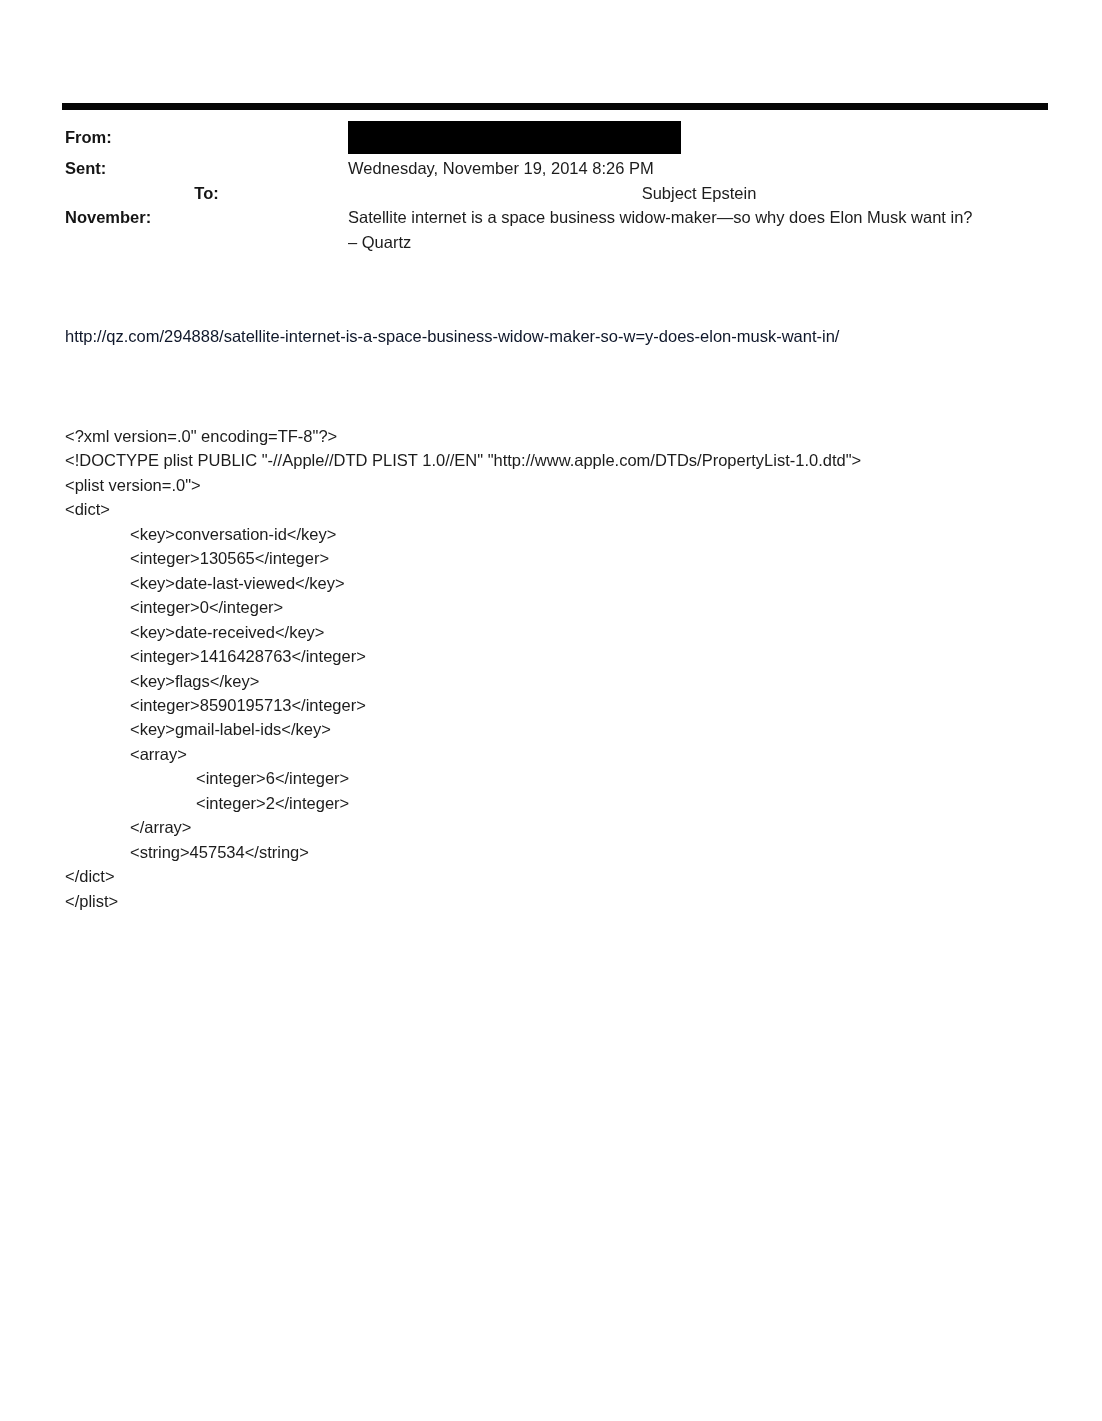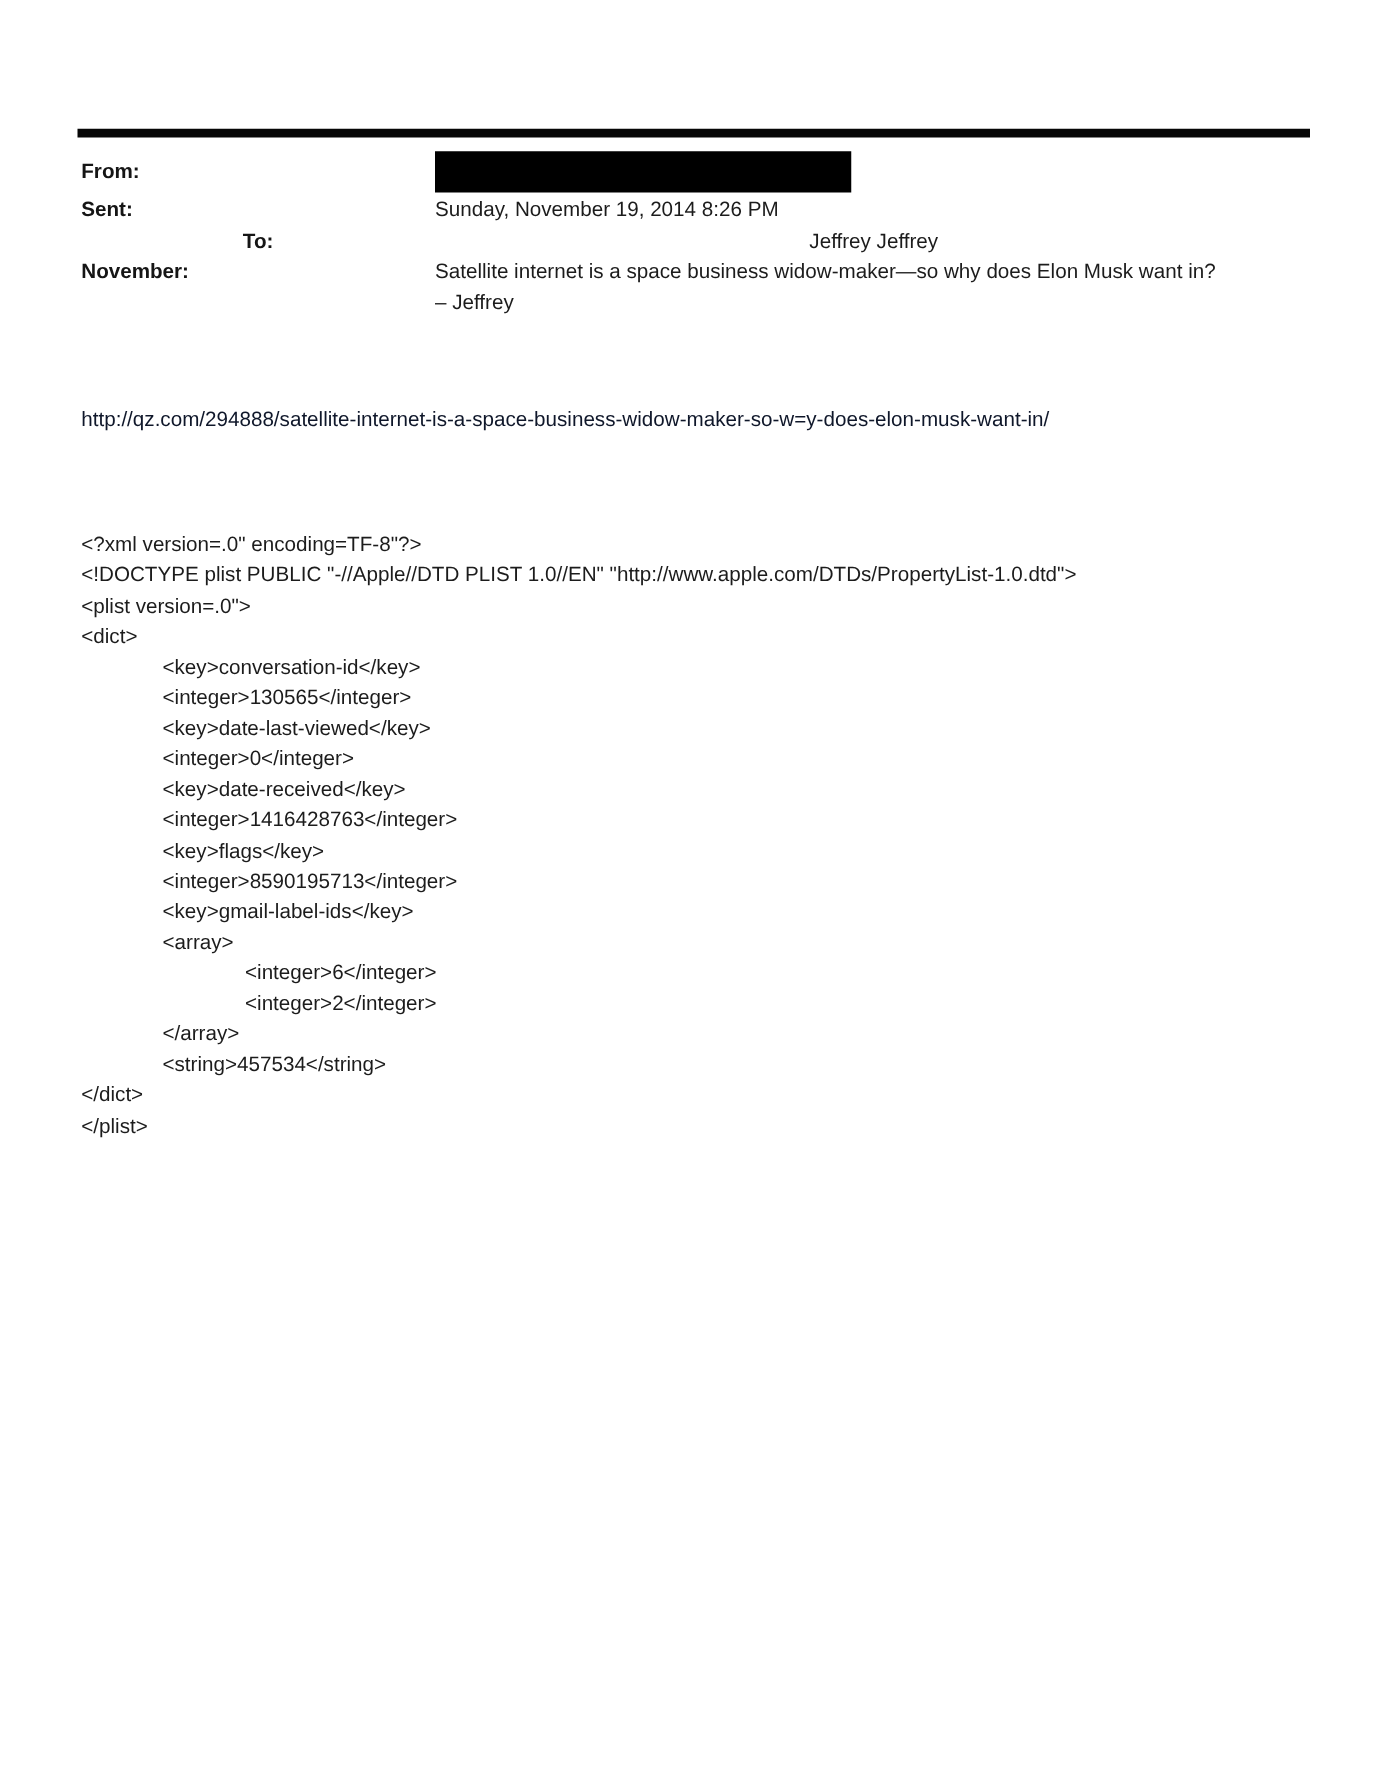--- a/index.html
+++ b/index.html
@@ -95,31 +95,31 @@
 
   <div class="header">
     <div class="hrow row-from">
       <div class="hlabel">From:</div>
       <div class="hvalue">
         <div class="redaction"></div>
       </div>
     </div>
     <div class="hrow row-sent">
       <div class="hlabel">Sent:</div>
-      <div class="hvalue">Sunday, November 19, 2014 8:26 PM</div>
+      <div class="hvalue">Wednesday, November 19, 2014 8:26 PM</div>
     </div>
     <div class="hrow row-to">
       <div class="hlabel">To:</div>
-      <div class="hvalue">Jeffrey Jeffrey</div>
+      <div class="hvalue">Subject Epstein</div>
     </div>
     <div class="hrow">
       <div class="hlabel">November:</div>
       <div class="hvalue">
         <div>Satellite internet is a space business widow-maker—so why does Elon Musk want in?</div>
-        <div>– Jeffrey</div>
+        <div>– Quartz</div>
       </div>
     </div>
   </div>
 
   <div class="url-line">http://qz.com/294888/satellite-internet-is-a-space-business-widow-maker-so-w=y-does-elon-musk-want-in/</div>
 
   <div class="xml-block">
       <div class="xml-line ind0">&lt;?xml version=.0" encoding=TF-8"?&gt;</div>
       <div class="xml-line ind0">&lt;!DOCTYPE plist PUBLIC "-//Apple//DTD PLIST 1.0//EN" "http://www.apple.com/DTDs/PropertyList-1.0.dtd"&gt;</div>
       <div class="xml-line ind0">&lt;plist version=.0"&gt;</div>

